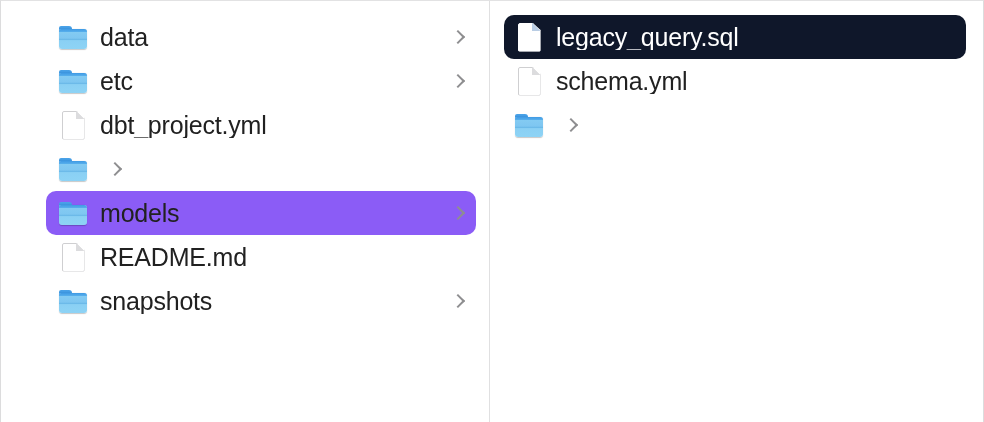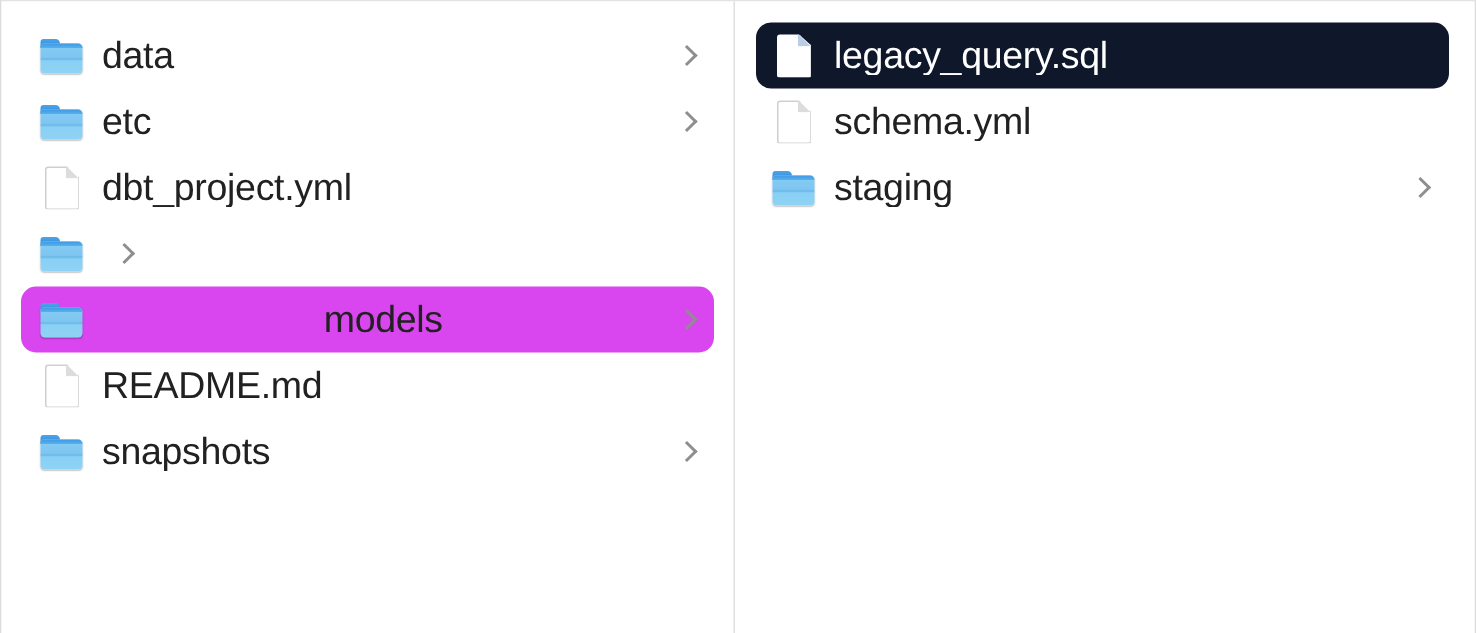--- a/index.html
+++ b/index.html
@@ -19,35 +19,35 @@
     border-left: 1px solid #dcdcdd;
     border-right: 1px solid #dcdcdd;
   }
   .column {
     position: relative;
     height: 100%;
     padding-top: 14px;
     background: #ffffff;
     overflow: hidden;
   }
-  .column.col-left  { width: 489px; border-right: 1px solid #e0e0e1; }
+  .column.col-left  { width: 489px; border-right: 1px solid #e0e0e1; padding-left: 32px; }
   .column.col-right { width: 493px; }
 
   .row {
     position: relative;
     display: flex;
     align-items: center;
     height: 44px;
     margin: 0 13px;
     padding: 0 11px 0 12px;
     border-radius: 10px;
   }
   .col-right .row { margin: 0 17px 0 14px; padding: 0 12px 0 10px; }
 
-  .row.sel-gray { background: #d946ef; text-align: center; }
+  .row.sel-gray { background: #8b5cf6; }
   .row.sel-blue { background: #0f172a; }
 
   .icon-wrap {
     width: 30px; height: 34px;
     flex: 0 0 30px;
     position: relative;
     margin-right: 12px;
     display: flex; align-items: center; justify-content: center;
   }
 
@@ -224,17 +224,16 @@
         <span class="chev hidden"></span>
       </div>
       <div class="row">
         <span class="icon-wrap">
           <span class="ico-folder">
             <span class="tab"></span>
             <span class="body"></span>
             <span class="lip"></span>
           </span>
         </span>
-        <span class="label">staging</span>
         <span class="chev"></span>
       </div>
     </div>
 </div>
 
 </body></html>

